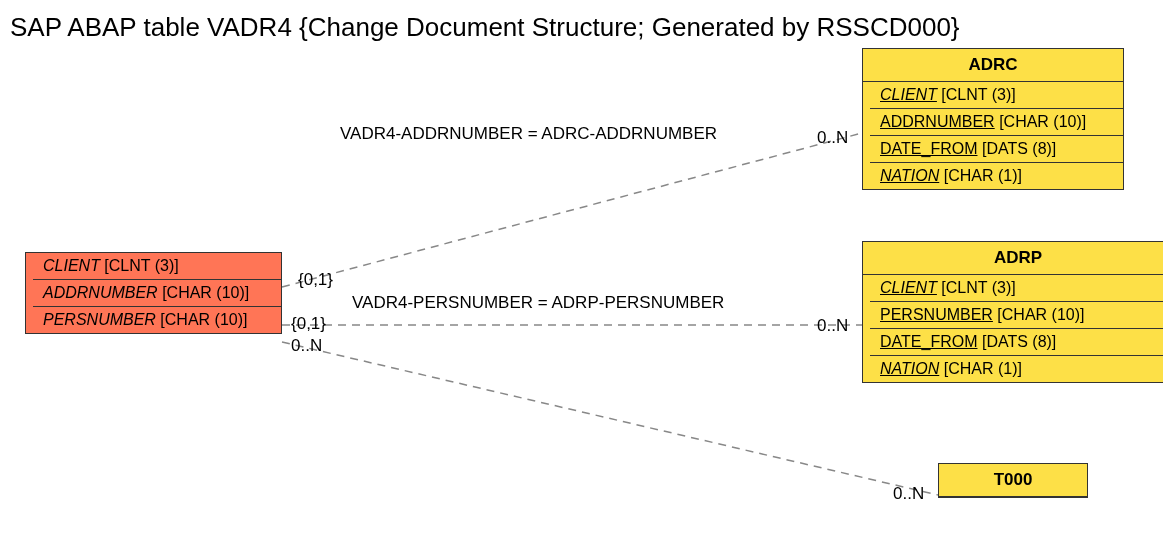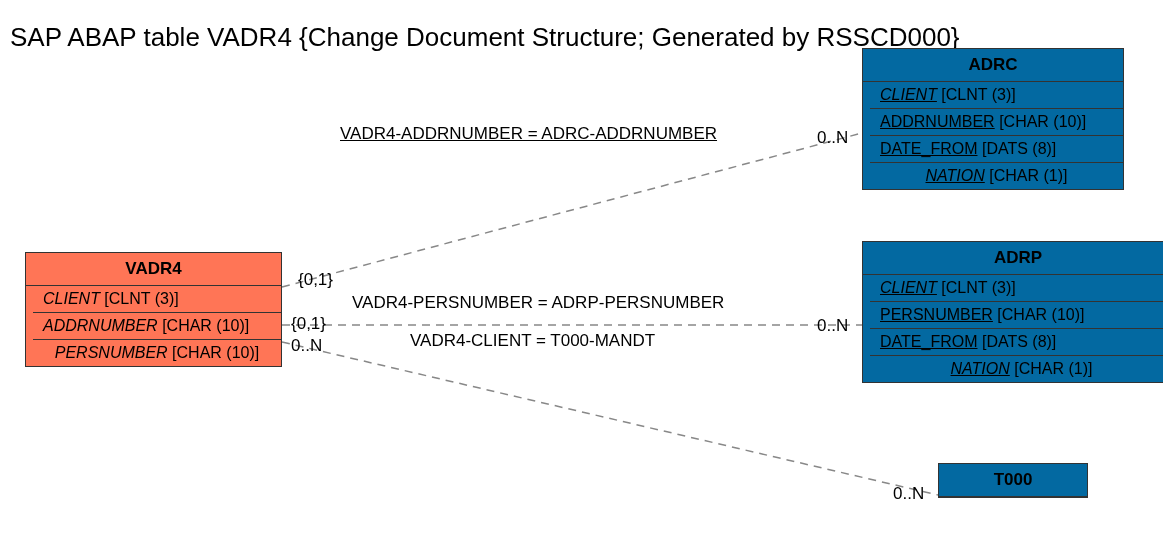--- a/index.html
+++ b/index.html
@@ -1,42 +1,41 @@
 <!DOCTYPE html>
 <html><head>
 <meta charset="utf-8">
 <style>
   html,body{margin:0;padding:0;font-family:Arial,Helvetica,sans-serif;background:#fff;}
   .canvas{position:relative;width:1163px;height:543px;}
-  .title{position:absolute;left:10px;top:22px;font-size:26px;color:#000;font-weight:400;}
+  .title{position:absolute;left:10px;top:12px;font-size:26px;color:#000;font-weight:400;}
   .entity{position:absolute;border:1px solid #333;box-sizing:border-box;}
   .entity .hdr{font-weight:700;text-align:center;padding:6px 10px;border-bottom:1px solid #333;font-size:17px;}
   .entity .row{padding:4px 10px;border-bottom:1px solid #333;font-size:16px;white-space:nowrap;margin-left:7px;}
-  .entity .row:last-child{border-bottom:none;text-align:center;}
+  .entity .row:last-child{border-bottom:none;}
   .italic{font-style:italic;}
   .under{text-decoration:underline;}
   .orange{background:#ff7556;}
-  .green{background:#0369a1;}
+  .green{background:#fde047;}
   svg.lines{position:absolute;left:0;top:0;width:1163px;height:543px;pointer-events:none;}
   .lbl{position:absolute;font-size:17px;color:#000;white-space:nowrap;}
 </style>
 </head>
 <body>
 
 <div class="canvas">
   <div class="title">SAP ABAP table VADR4 {Change Document Structure; Generated by RSSCD000}</div>
 
   <svg class="lines">
     <line x1="282" y1="287" x2="862" y2="133" stroke="#888" stroke-width="1.5" stroke-dasharray="8,6"></line>
     <line x1="282" y1="325" x2="862" y2="325" stroke="#888" stroke-width="1.5" stroke-dasharray="8,6"></line>
     <line x1="282" y1="342" x2="938" y2="495" stroke="#888" stroke-width="1.5" stroke-dasharray="8,6"></line>
   </svg>
 
   <div class="entity orange" style="left:25px;top:252px;width:257px;">
-    <div class="hdr">VADR4</div>
     <div class="row"><span class="italic">CLIENT</span> <span>[CLNT (3)]</span></div>
     <div class="row"><span class="italic">ADDRNUMBER</span> <span>[CHAR (10)]</span></div>
     <div class="row"><span class="italic">PERSNUMBER</span> <span>[CHAR (10)]</span></div>
   </div>
 
   <div class="entity green" style="left:862px;top:48px;width:262px;">
     <div class="hdr">ADRC</div>
     <div class="row"><span class="italic under">CLIENT</span> <span>[CLNT (3)]</span></div>
     <div class="row"><span class="under">ADDRNUMBER</span> <span>[CHAR (10)]</span></div>
     <div class="row"><span class="under">DATE_FROM</span> <span>[DATS (8)]</span></div>
@@ -48,24 +47,23 @@
     <div class="row"><span class="italic under">CLIENT</span> <span>[CLNT (3)]</span></div>
     <div class="row"><span class="under">PERSNUMBER</span> <span>[CHAR (10)]</span></div>
     <div class="row"><span class="under">DATE_FROM</span> <span>[DATS (8)]</span></div>
     <div class="row"><span class="italic under">NATION</span> <span>[CHAR (1)]</span></div>
   </div>
 
   <div class="entity green" style="left:938px;top:463px;width:150px;">
     <div class="hdr">T000</div>
   </div>
 
-  <div class="lbl" style="left:340px;top:124px;text-decoration:underline;">VADR4-ADDRNUMBER = ADRC-ADDRNUMBER</div>
+  <div class="lbl" style="left:340px;top:124px;">VADR4-ADDRNUMBER = ADRC-ADDRNUMBER</div>
   <div class="lbl" style="left:298px;top:270px;">{0,1}</div>
   <div class="lbl" style="left:817px;top:128px;">0..N</div>
 
   <div class="lbl" style="left:352px;top:293px;">VADR4-PERSNUMBER = ADRP-PERSNUMBER</div>
   <div class="lbl" style="left:291px;top:314px;">{0,1}</div>
   <div class="lbl" style="left:817px;top:316px;">0..N</div>
 
-  <div class="lbl" style="left:410px;top:331px;">VADR4-CLIENT = T000-MANDT</div>
   <div class="lbl" style="left:291px;top:336px;">0..N</div>
   <div class="lbl" style="left:893px;top:484px;">0..N</div>
 </div>
 
 </body></html>

